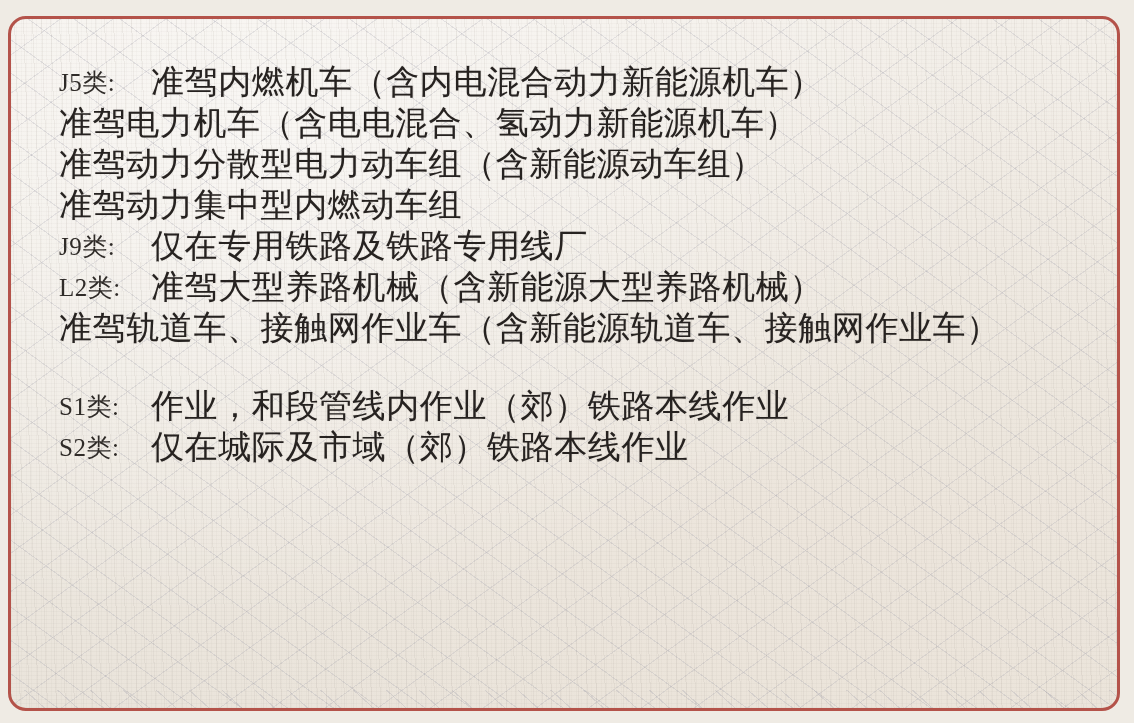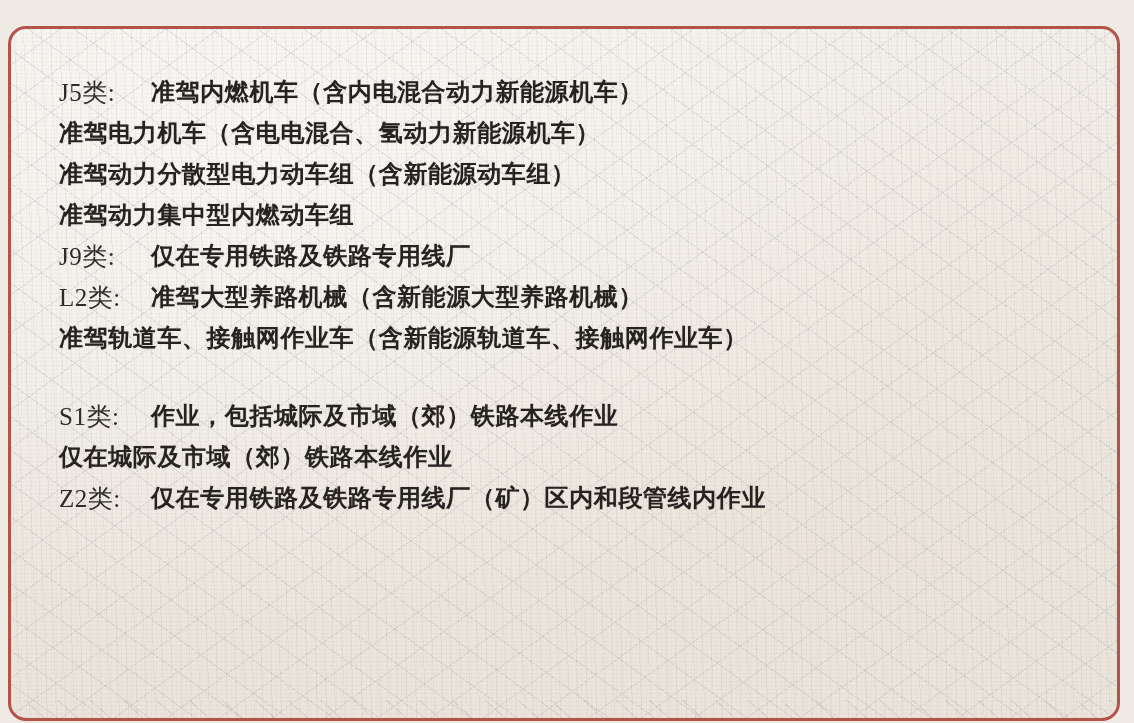--- a/index.html
+++ b/index.html
@@ -11,21 +11,21 @@
     height: 723px;
     background: #efebe4;
     font-family: "Liberation Serif", "DejaVu Serif", serif;
     overflow: hidden;
   }
 
   
   #card {
     position: absolute;
     left: 8px;
-    top: 26px;
+    top: 16px;
     width: 1112px;
     height: 695px;
     box-sizing: border-box;
     border: 3px solid #b4534a;
     border-radius: 18px;
     background:
       
       repeating-linear-gradient(36deg,
         rgba(150,150,165,0.22) 0px,
         rgba(150,150,165,0.22) 1px,
@@ -77,24 +77,24 @@
     flex: 0 0 92px;
     color: #2f2b28;
     font-size: 25px;
     line-height: 39px;
     letter-spacing: 0.5px;
     white-space: nowrap;
   }
   .entry .desc {
     flex: 1 1 auto;
     color: #262220;
-    font-size: 24px;
+    font-size: 33px;
     line-height: 39px;
     letter-spacing: 0.6px;
-    font-weight: 700;
+    font-weight: 400;
     text-shadow: 0 0 1px rgba(60,50,45,0.25);
   }
   .desc .l2 { display: block; }
 
   .gap {
     height: 37px;
   }
 
   
   #bottom-band {
@@ -147,30 +147,27 @@
 
     <div class="entry">
       <span class="desc">准驾轨道车、接触网作业车（含新能源轨道车、接触网作业车）</span>
     </div>
 
     <div class="gap"></div>
 
     <div class="entry">
       <span class="code">S1类:</span>
       <span class="desc">
-        <span class="l2">作业，包括城际及市域（郊）铁路本线作业</span>
+        <span class="l2">作业，和段管线内作业（郊）铁路本线作业</span>
       </span>
     </div>
 
     <div class="entry">
+      <span class="code">S2类:</span>
       <span class="desc">仅在城际及市域（郊）铁路本线作业</span>
     </div>
 
 
-    <div class="entry">
-      <span class="code">Z2类:</span>
-      <span class="desc">仅在专用铁路及铁路专用线厂（矿）区内和段管线内作业</span>
-    </div>
 
   </div>
 
   <div id="bottom-band"></div>
 </div>
 
 </body></html>

